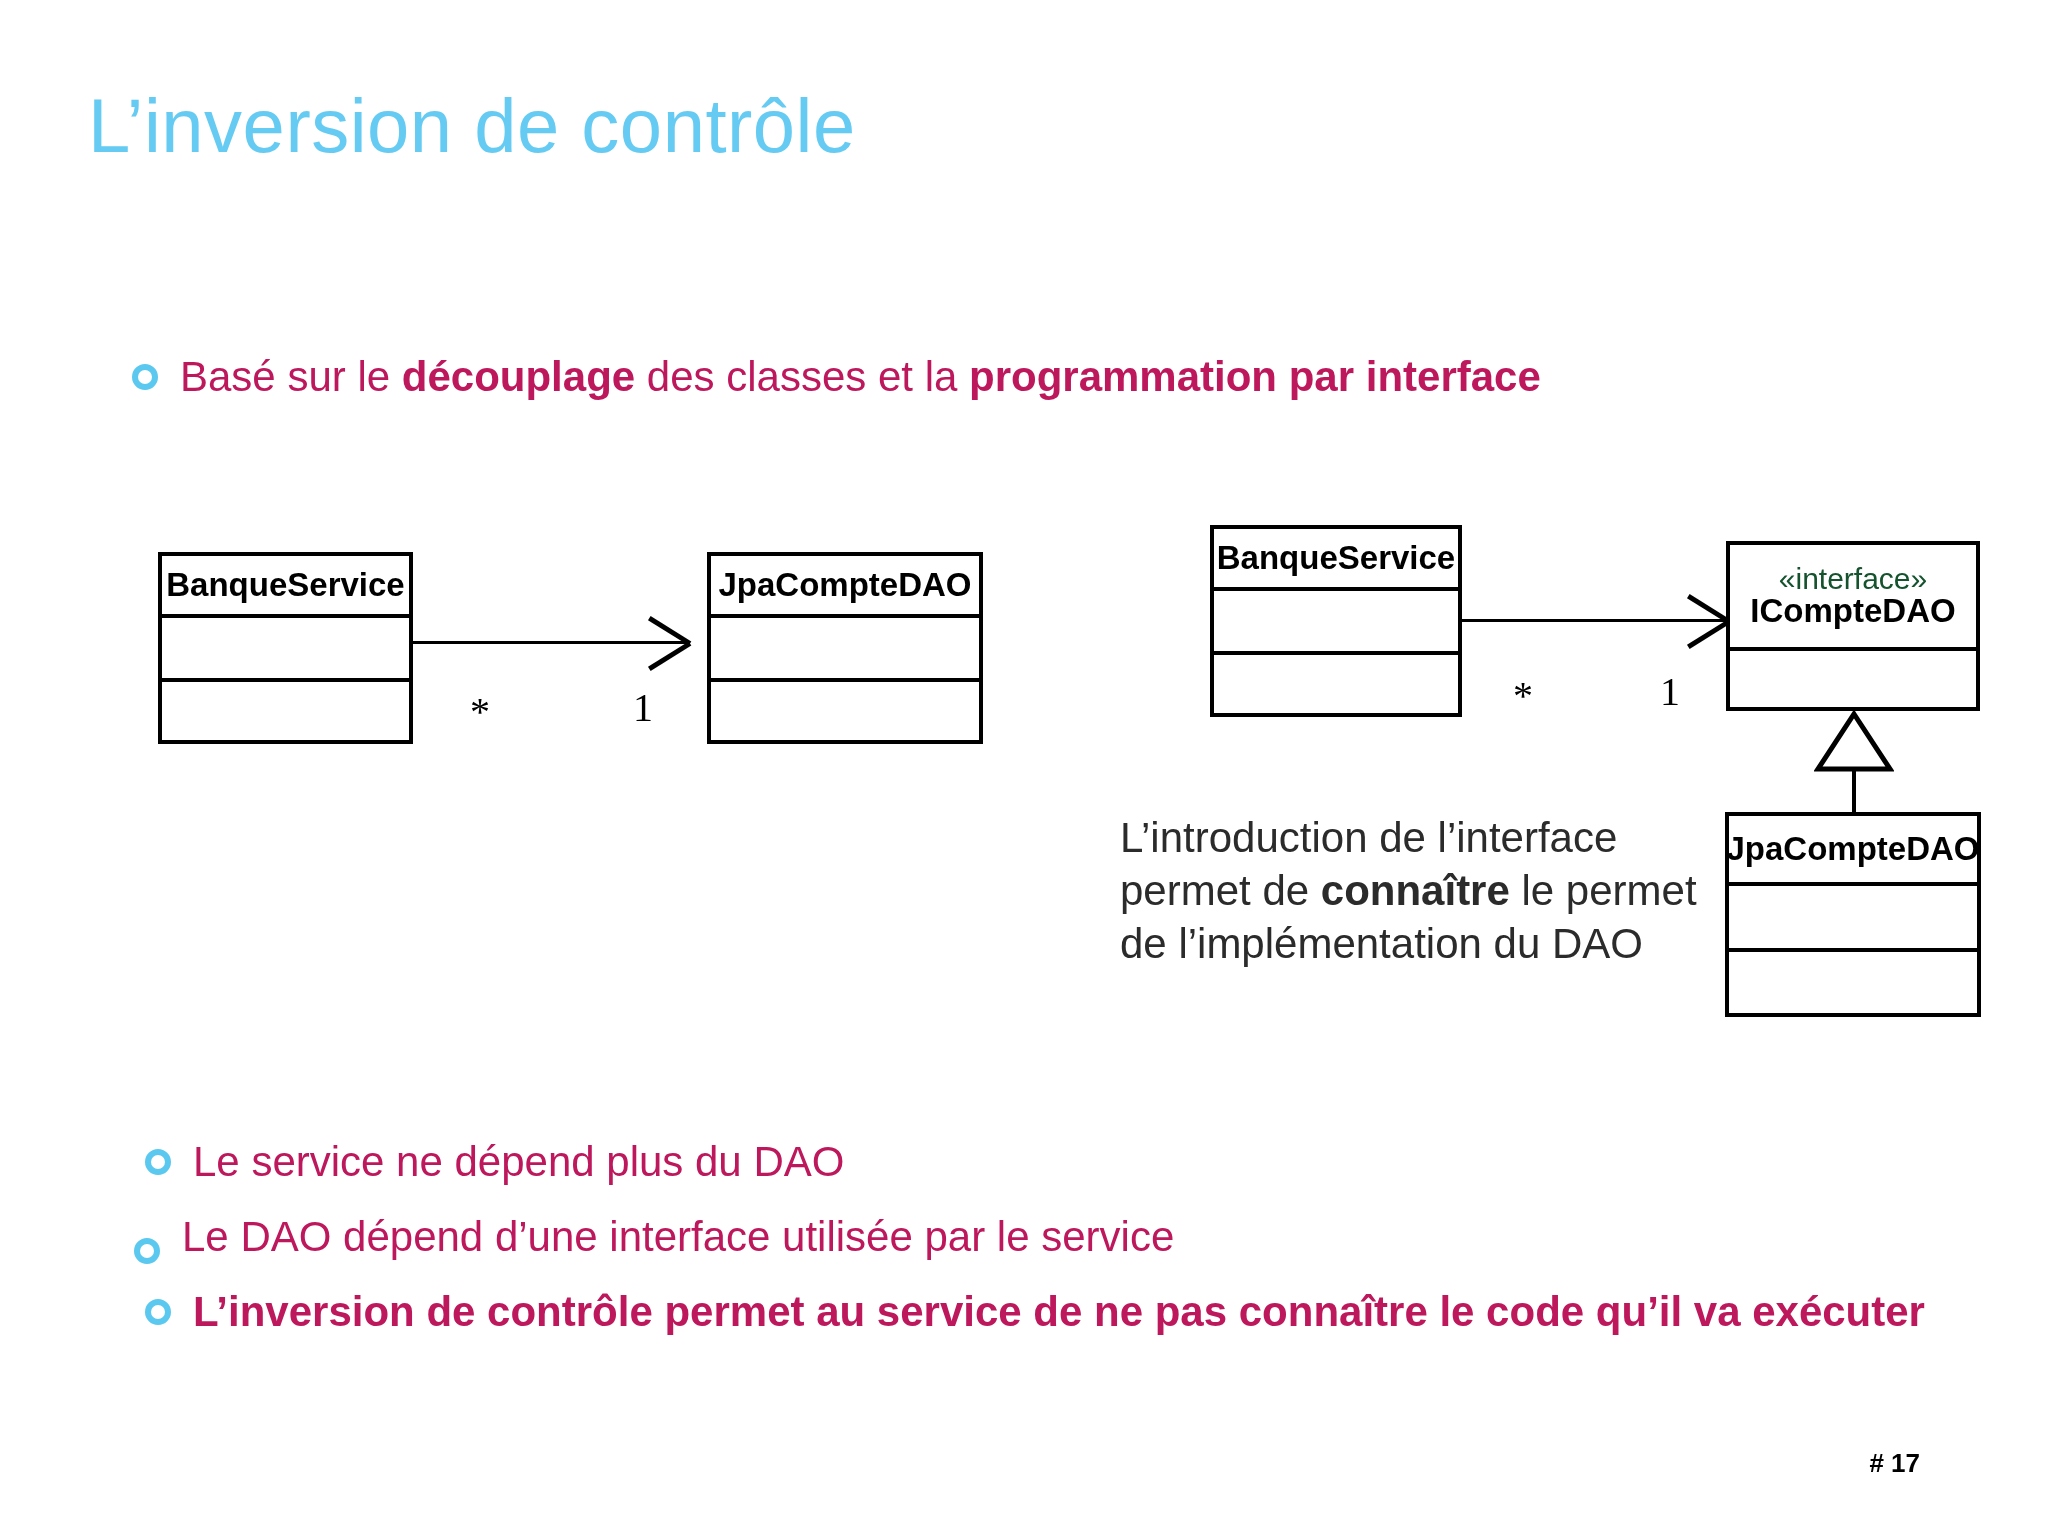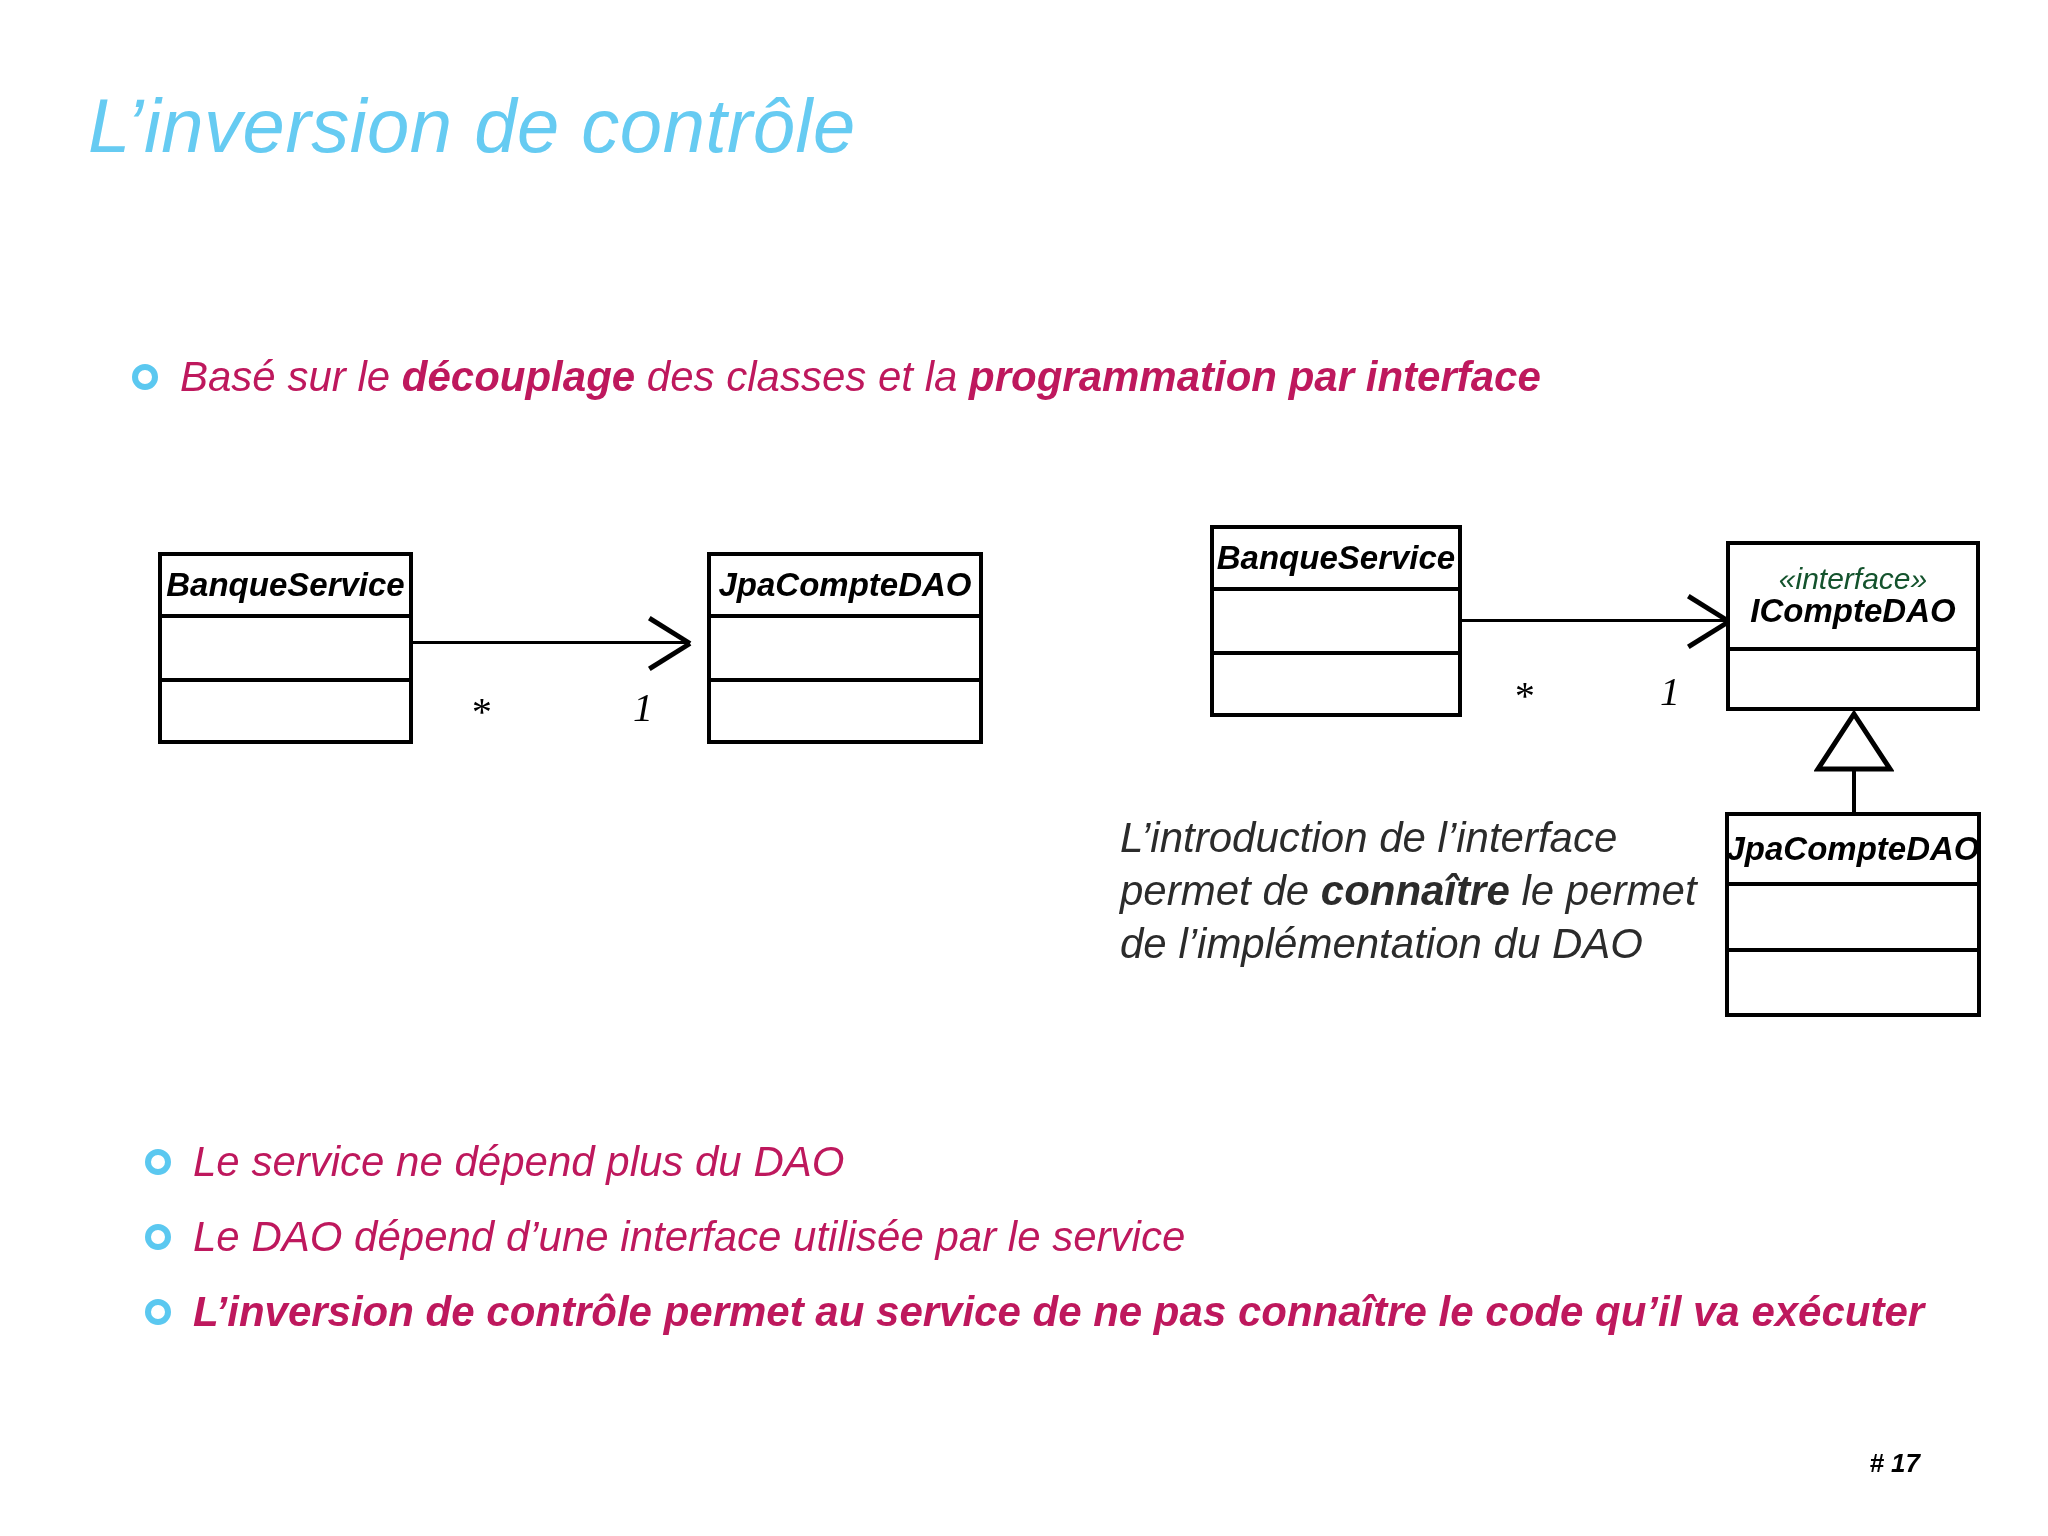--- a/index.html
+++ b/index.html
@@ -9,21 +9,20 @@
   }
   body {
     font-family: "Liberation Sans", sans-serif;
   }
   .slide {
     position: relative;
     width: 2048px;
     height: 1512px;
     background: #ffffff;
     overflow: hidden;
-    font-style: italic;
   }
 
   
   .slide-title {
     position: absolute;
     left: 88px;
     top: 88px;
     font-size: 76px;
     line-height: 1.0;
     color: #66CBF2;
@@ -54,21 +53,21 @@
     color: #be185d;
     font-weight: 400;
   }
   .bullet-text.bold {
     font-weight: bold;
   }
   .bullet-text b { font-weight: bold; }
 
   #bullet-intro { left: 132px; top: 350px; width: 1800px; }
   #bullet-b1 { left: 145px; top: 1135px; width: 1760px; }
-  #bullet-b2 { left: 145px; top: 1210px; width: 1790px; }
+  #bullet-b2 { left: 134px; top: 1210px; width: 1790px; align-items: flex-end; }
   #bullet-b3 { left: 145px; top: 1285px; width: 1830px; }
 
   
   .uml-box {
     position: absolute;
     border: 4px solid #000000;
     background: #ffffff;
     box-sizing: border-box;
     display: flex;
     flex-direction: column;

